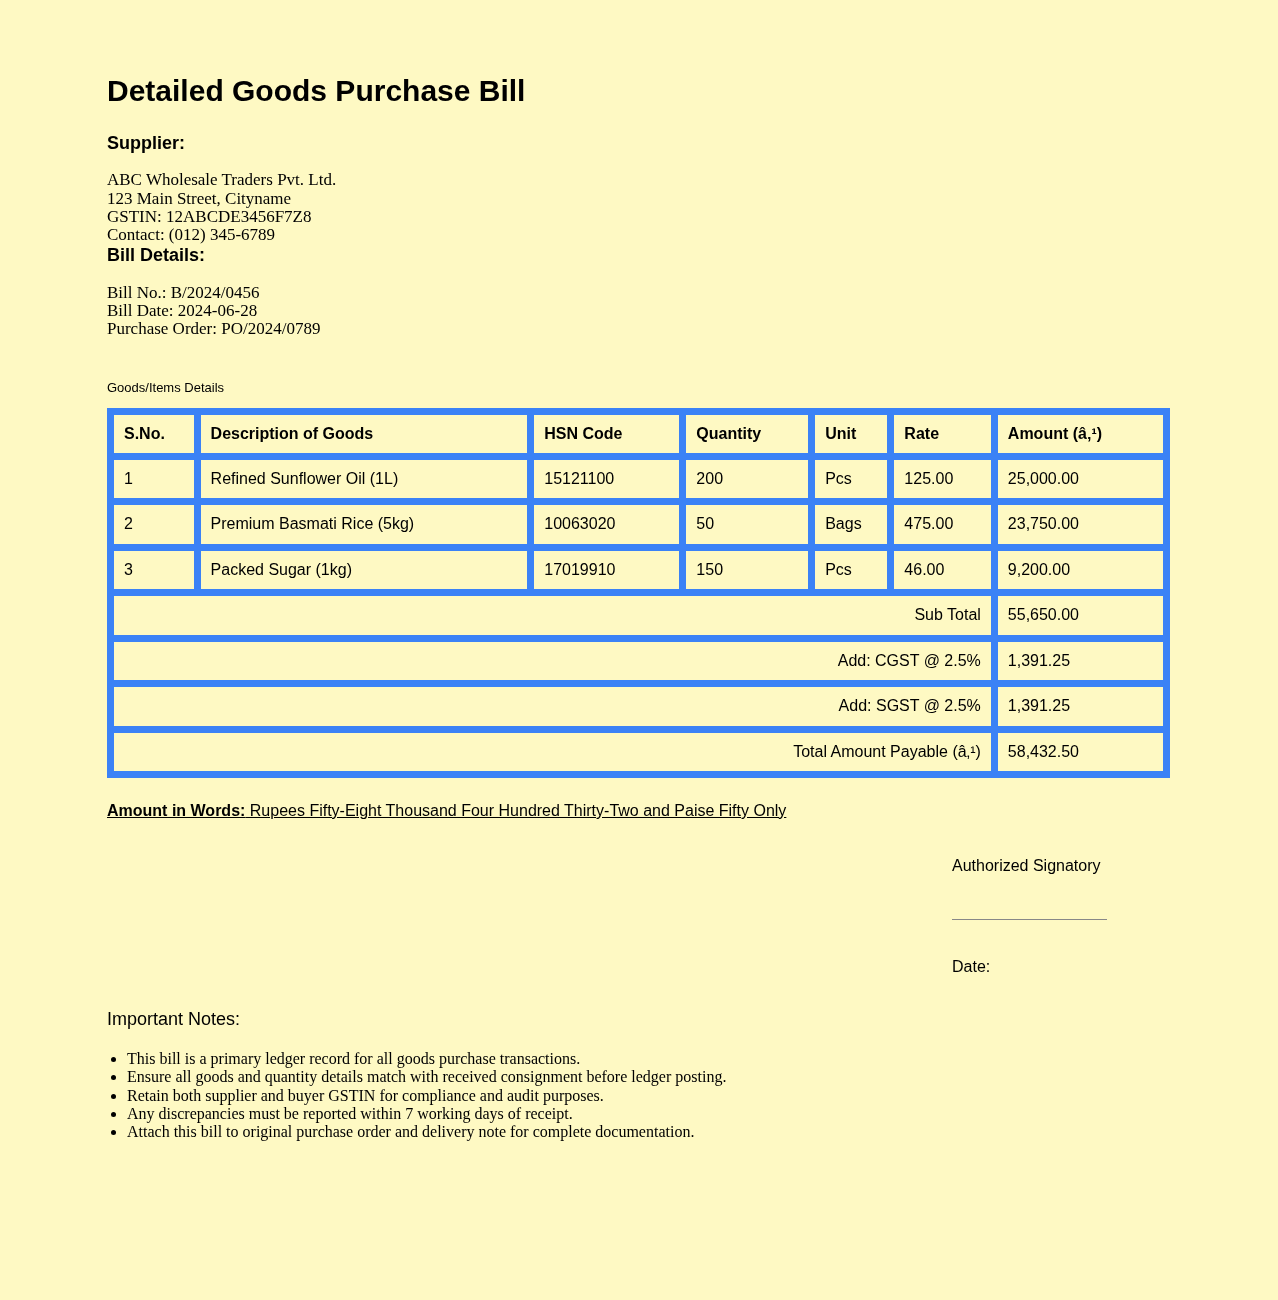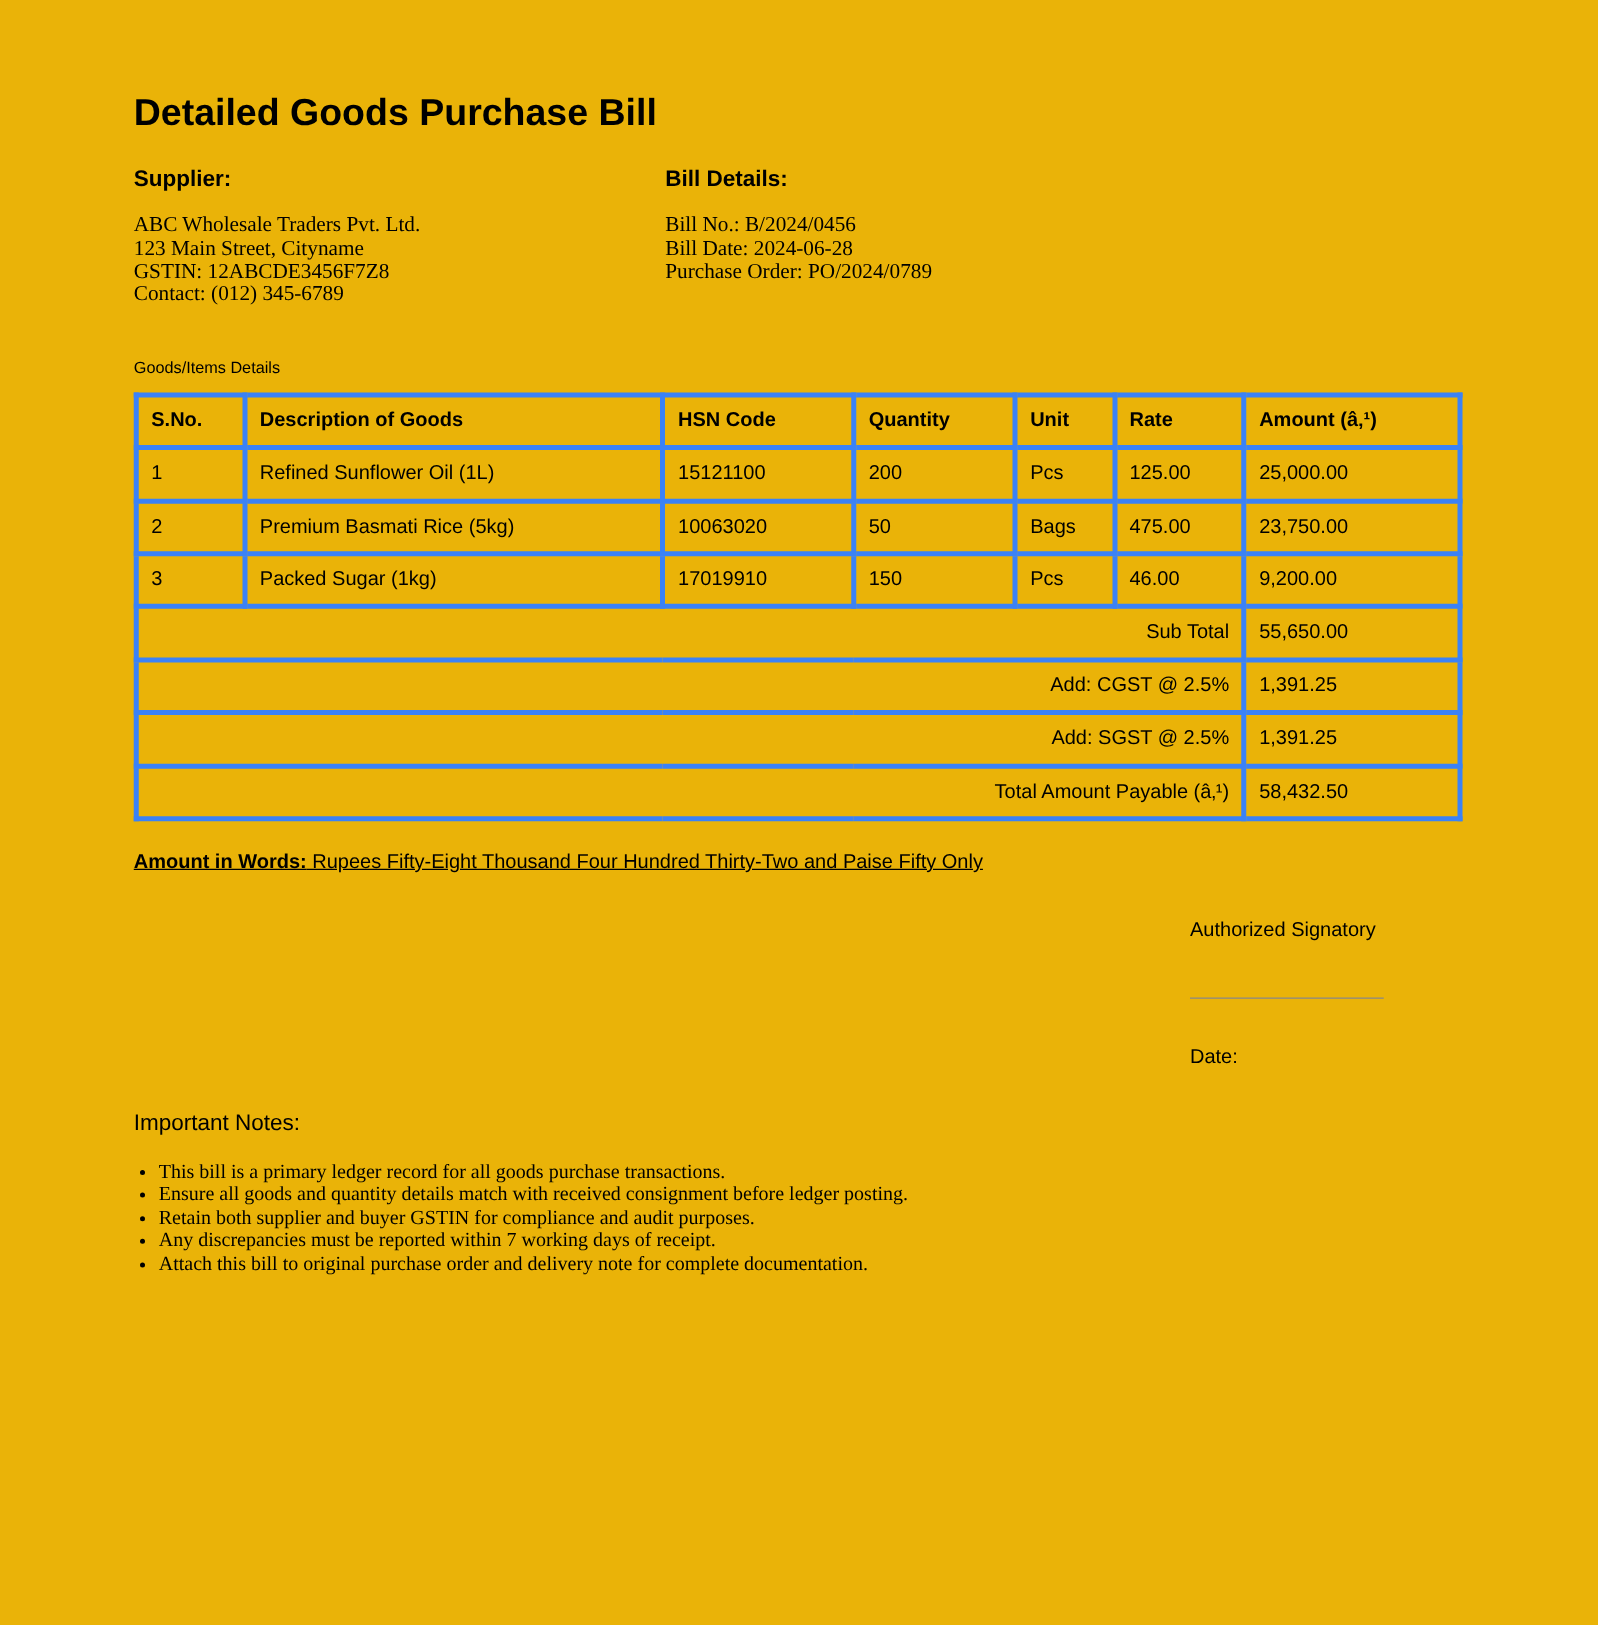--- a/index.html
+++ b/index.html
@@ -7,38 +7,38 @@
     margin: 0;
     padding: 0;
     background: #ffffff;
     color: #000000;
     font-family: "Liberation Sans", "DejaVu Sans", sans-serif;
     font-size: 16px;
   }
   .page {
     width: 1278px;
     min-height: 1300px;
-    background: #eab308;
+    background: #fef9c3;
     position: relative;
   }
   .content {
     width: 1063px;
     margin-left: 107px;
     padding-top: 74px;
   }
   h1.doc-title {
     font-size: 30px;
     font-weight: bold;
     margin: 0 0 24px 0;
     line-height: 1.15;
   }
   
   .parties {
     display: flex;
-    flex-direction: row;
+    flex-direction: column;
     width: 100%;
   }
   .party-col-supplier { width: 40%; }
   .party-col-bill     { width: 39.5%; }
   .party-col-buyer    { width: 20.5%; }
   .party-heading {
     font-size: 18px;
     font-weight: bold;
     margin: 0 0 18px 0;
     line-height: 1.15;
@@ -54,21 +54,21 @@
     font-weight: normal;
     margin: 42px 0 12px 0;
     line-height: 1.15;
   }
   table.goods {
     width: 100%;
     border-collapse: collapse;
     font-size: 16px;
   }
   table.goods th, table.goods td {
-    border: 4px solid #3b82f6;
+    border: 7px solid #3b82f6;
     padding: 10px;
     text-align: left;
     vertical-align: middle;
     line-height: 18.4px;
   }
   table.goods th { font-weight: bold; }
   .summary-label {
     text-align: right !important;
   }
   .row-bold td { font-weight: normal; }

